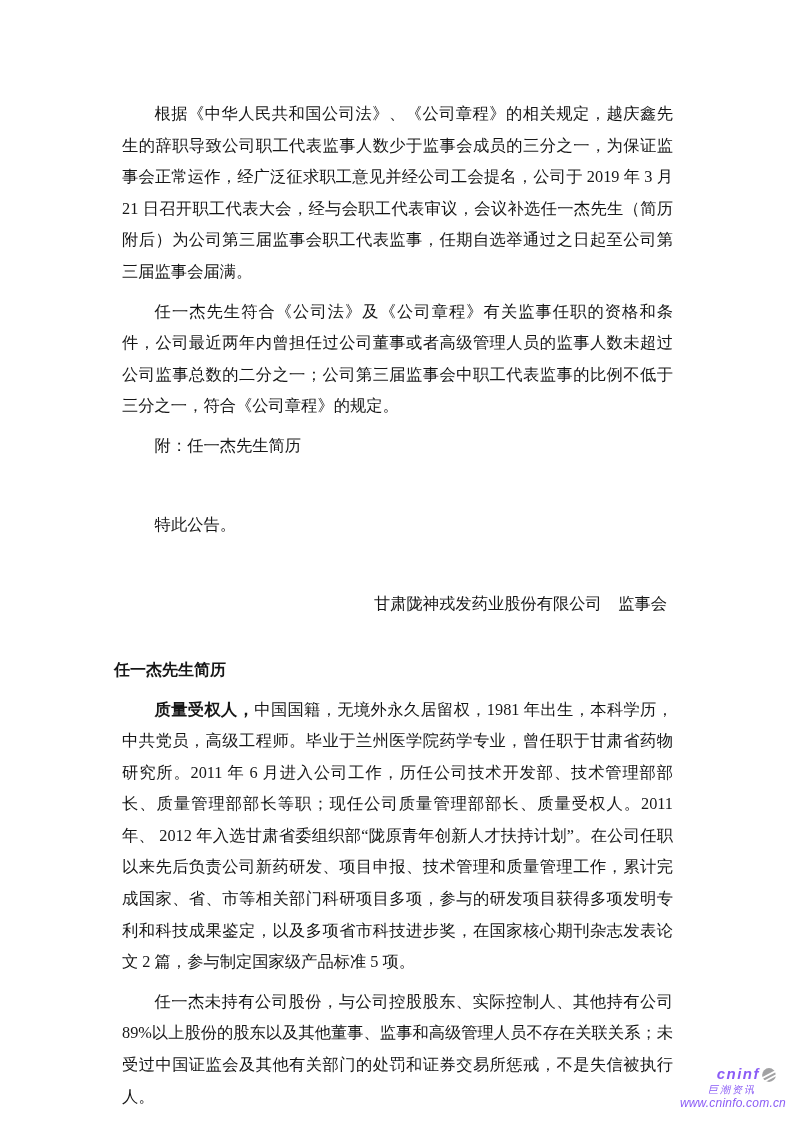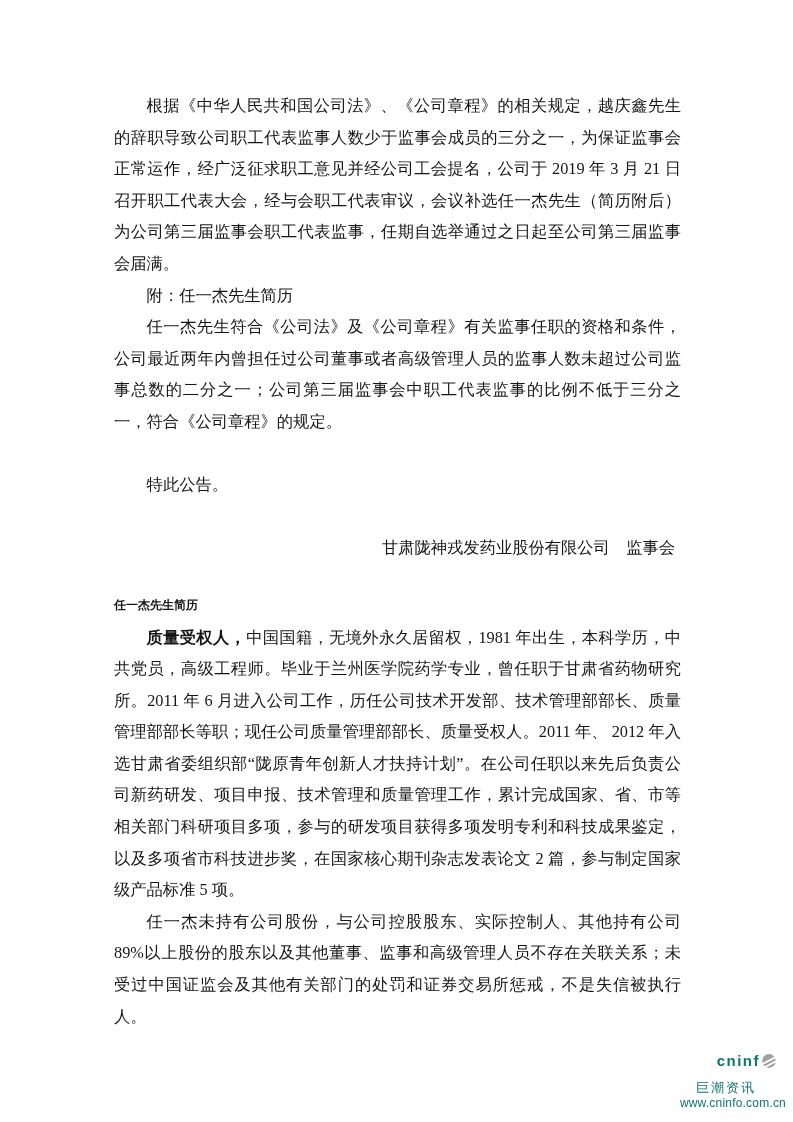--- a/index.html
+++ b/index.html
@@ -15,87 +15,88 @@
     font-family: "Liberation Serif", "DejaVu Serif", serif;
     color: #161616;
   }
   .doc {
     padding: 90px 112px 0 114px;
     font-size: 16.3px;
     line-height: 31.6px;
     text-align: justify;
   }
   .doc p {
-    margin: 0;
+    margin: 8px;
     text-indent: 2em;
   }
   .spacer { height: 31.6px; }
   .spacer.sm { height: 26px; }
   .sig {
     text-align: right;
     text-indent: 0 !important;
   }
   .sig.company { padding-right: 6px; text-align: right; }
   .sig.date { padding-right: 16px; }
   .resume-heading {
     margin: 0;
-    font-size: 12px;
+    font-size: 16px;
     line-height: 31.6px;
     font-weight: bold;
     text-align: left;
   }
   .lead-bold { font-weight: bold; }
   .watermark {
     position: absolute;
     right: 7px;
     bottom: 12px;
     text-align: right;
-    color: #0f766e;
+    color: #8b5cf6;
     font-family: "Liberation Sans", "DejaVu Sans", sans-serif;
     line-height: 1.1;
+    font-style: italic;
   }
   .brand-row {
     display: flex;
     align-items: center;
     justify-content: flex-end;
     gap: 1px;
     padding-right: 9px;
   }
   .brand-text {
     font-weight: bold;
     font-size: 15px;
     letter-spacing: 1.5px;
   }
   .swirl-icon {
     width: 16px;
     height: 16px;
     display: inline-block;
   }
   .brand-cn {
-    font-size: 13px;
+    font-size: 10px;
     letter-spacing: 2px;
     padding-right: 30px;
-    margin-top: 11px;
+    margin-top: 1px;
   }
   .brand-url {
     font-size: 12px;
     margin-top: 2px;
     letter-spacing: 0.2px;
   }
 </style>
 </head>
 <body>
 
 <main class="doc">
 
   <p>根据《中华人民共和国公司法》、《公司章程》的相关规定，越庆鑫先生的辞职导致公司职工代表监事人数少于监事会成员的三分之一，为保证监事会正常运作，经广泛征求职工意见并经公司工会提名，公司于 2019 年 3 月 21 日召开职工代表大会，经与会职工代表审议，会议补选任一杰先生（简历附后）为公司第三届监事会职工代表监事，任期自选举通过之日起至公司第三届监事会届满。</p>
 
+  <p>任一杰先生符合《公司法》及《公司章程》有关监事任职的资格和条件，公司最近两年内曾担任过公司董事或者高级管理人员的监事人数未超过公司监事总数的二分之一；公司第三届监事会中职工代表监事的比例不低于三分之一，符合《公司章程》的规定。</p>
+
   <p>附：任一杰先生简历</p>
-
-  <p>任一杰先生符合《公司法》及《公司章程》有关监事任职的资格和条件，公司最近两年内曾担任过公司董事或者高级管理人员的监事人数未超过公司监事总数的二分之一；公司第三届监事会中职工代表监事的比例不低于三分之一，符合《公司章程》的规定。</p>
 
   <div class="spacer"></div>
 
   <p>特此公告。</p>
 
   <div class="spacer"></div>
 
   <p class="sig company">甘肃陇神戎发药业股份有限公司　监事会</p>
 
 

